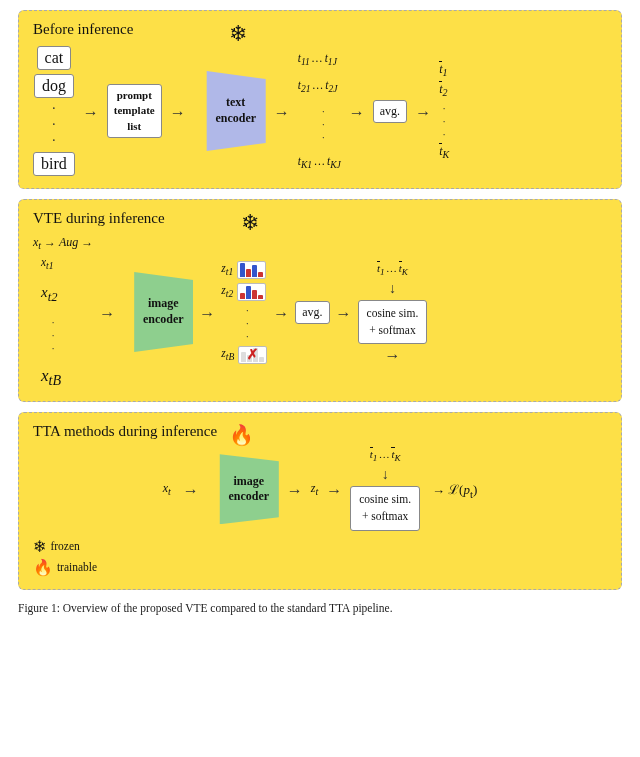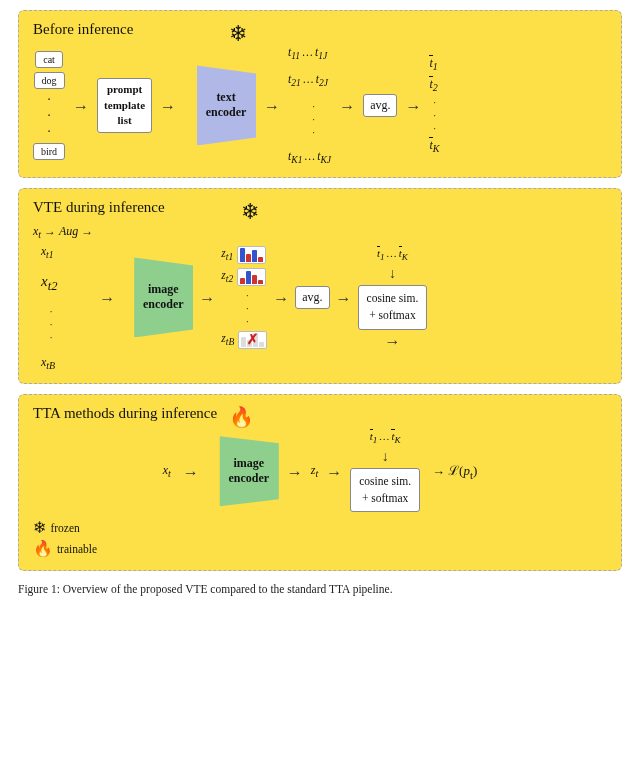--- a/index.html
+++ b/index.html
@@ -26,21 +26,21 @@
       font-size: 15px;
       font-weight: normal;
       margin-bottom: 8px;
     }
 
     
     .label-box {
       border: 1px solid #888;
       border-radius: 3px;
       padding: 2px 7px;
-      font-size: 10px;
+      font-size: 16px;
       background: #fff;
       white-space: nowrap;
       min-width: 28px;
       text-align: center;
     }
 
     .label-col {
       display: flex;
       flex-direction: column;
       gap: 4px;
@@ -331,21 +331,21 @@
     <div class="col-center" style="gap:2px; min-width:60px; align-items:flex-start;">
       <div style="font-size:12px; font-style:italic; margin-bottom:3px;"><i>x</i><sub>t</sub> → Aug →</div>
       <div style="display:flex; flex-direction:column; gap:12px; margin-left:8px;">
         <div style="font-size:11.5px; font-style:italic;"><i>x</i><sub>t1</sub></div>
         <div style="font-size:15px; font-style:italic;"><i>x</i><sub>t2</sub></div>
         <div class="dots small-dots" style="margin-left:4px;">
             <span>·</span>
             <span>·</span>
             <span>·</span>
           </div>
-        <div style="font-size:12px; font-style:italic;"><i>x</i><sub>tB</sub></div>
+        <div style="font-size:17px; font-style:italic;"><i>x</i><sub>tB</sub></div>
       </div>
     </div>
 
     <div class="arrow">→</div>
 
     <div class="image-encoder-shape">
       <div class="encoder-label">image<br>encoder</div>
     </div>
 
     <div class="arrow">→</div>

